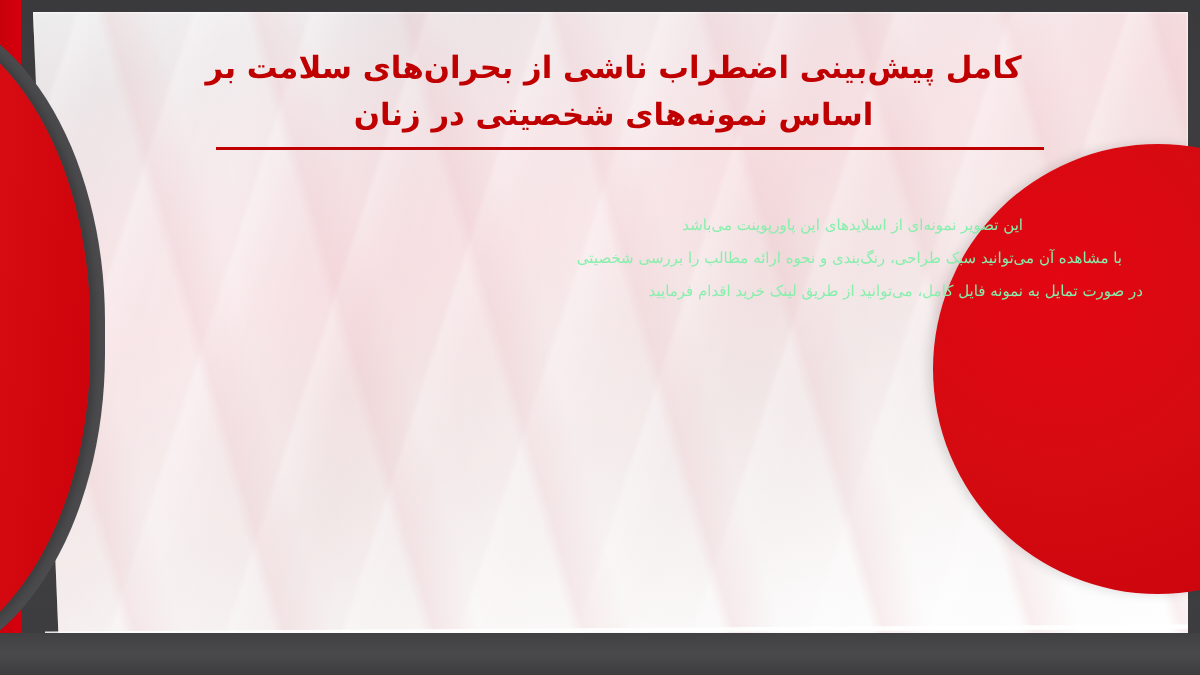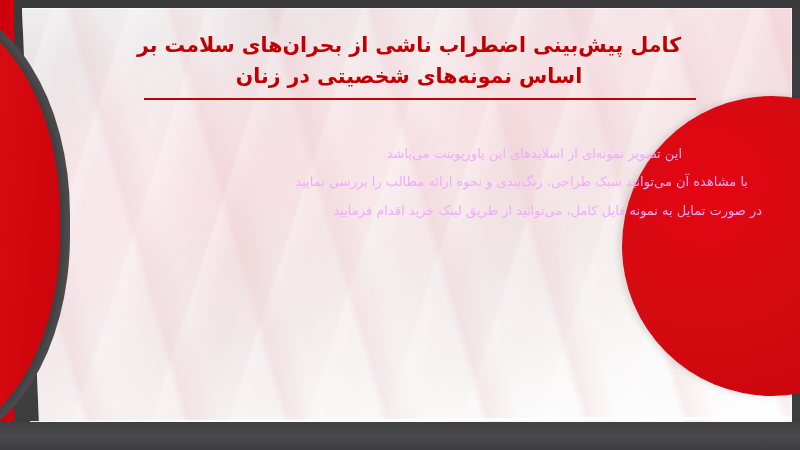--- a/index.html
+++ b/index.html
@@ -190,22 +190,22 @@
 
   .body-block {
     position: absolute;
     top: 120px;
     right: 0;
     width: 700px;
     direction: rtl;
     text-align: right;
   }
   .body-line {
-    color: #f0abfc;
-    font-size: 13px;
+    color: #86efac;
+    font-size: 10px;
     line-height: 2.18;
     white-space: nowrap;
   }
   .body-line.l1 { padding-right: 80px; }
   .body-line.l2 { padding-right: 14px; }
   .body-line.l3 { padding-right: 0px; }
 </style>
 </head>
 <body>
 
@@ -229,19 +229,19 @@
   <div class="content">
 
     <div class="title-block">
       <div class="title-line">کامل پیش‌بینی اضطراب ناشی از بحران‌های سلامت بر</div>
       <div class="title-line">اساس نمونه‌های شخصیتی در زنان</div>
     </div>
     <div class="title-rule"></div>
 
     <div class="body-block">
       <div class="body-line l1">این تصویر نمونه‌ای از اسلایدهای این پاورپوینت می‌باشد</div>
-      <div class="body-line l2">با مشاهده آن می‌توانید سبک طراحی، رنگ‌بندی و نحوه ارائه مطالب را بررسی نمایید</div>
+      <div class="body-line l2">با مشاهده آن می‌توانید سبک طراحی، رنگ‌بندی و نحوه ارائه مطالب را بررسی شخصیتی</div>
       <div class="body-line l3">در صورت تمایل به نمونه فایل کامل، می‌توانید از طریق لینک خرید اقدام فرمایید</div>
     </div>
 
   </div>
 
 </div>
 
 </body></html>

